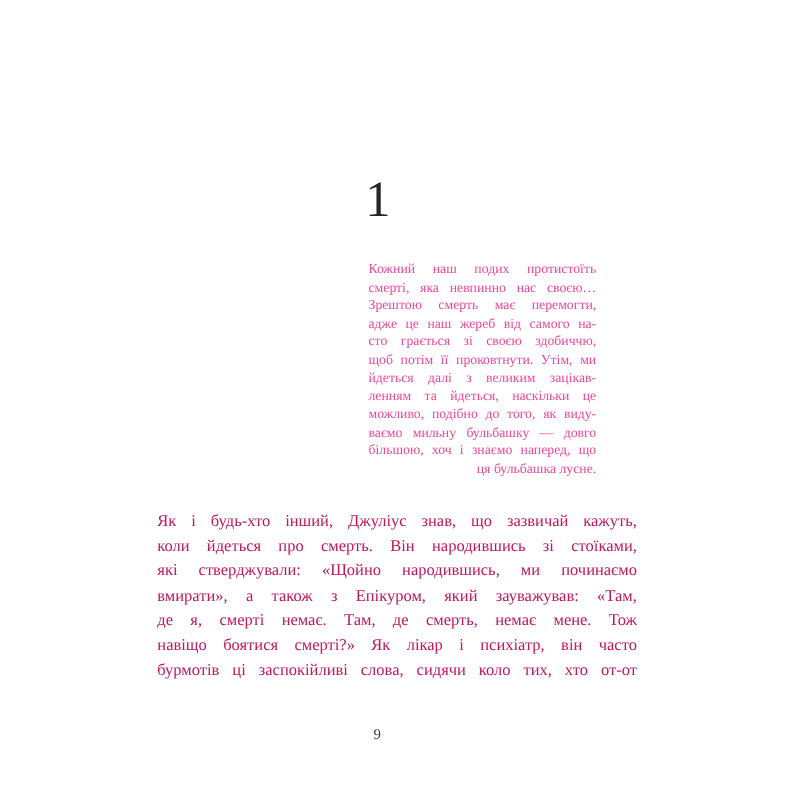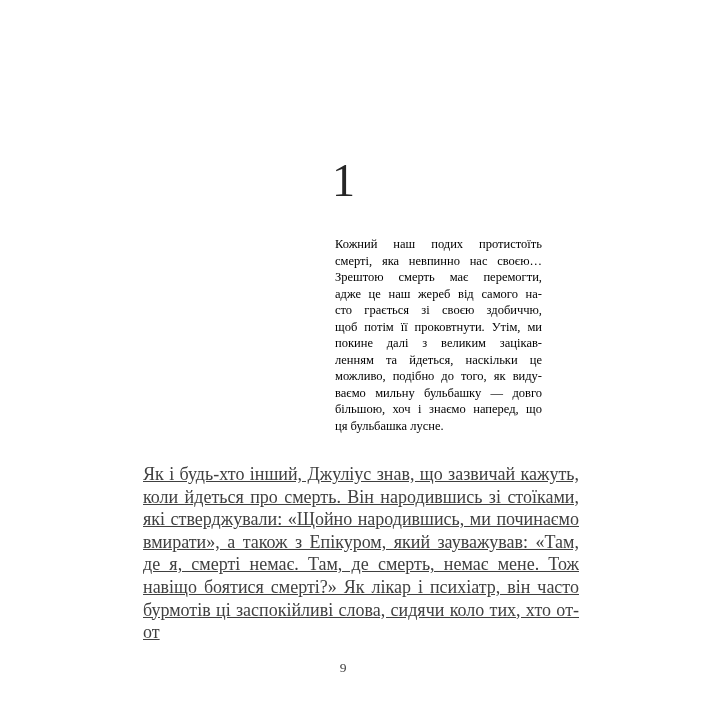--- a/index.html
+++ b/index.html
@@ -28,33 +28,32 @@
     font-weight: 400;
     color: #262626;
   }
   .epigraph {
     position: absolute;
     left: 335px;
     top: 236px;
     width: 207px;
     font-size: 12.5px;
     line-height: 16.55px;
-    color: #000000;
+    color: #ec4899;
   }
   .body-text {
     position: absolute;
     left: 143px;
     top: 463px;
     width: 436px;
-    font-size: 18px;
+    font-size: 15px;
     line-height: 22.6px;
-    color: #404040;
-    text-decoration: underline;
+    color: #be185d;
   }
-  .line { text-align: left; }
+  .line { text-align: right; }
   .line.just {
     text-align: justify;
     text-align-last: justify;
   }
   .page-number {
     position: absolute;
     left: 143px;
     top: 660px;
     width: 400px;
     text-align: center;
@@ -69,21 +68,21 @@
 
   <div class="chapter-number">1</div>
 
   <div class="epigraph">
       <div class="line just">Кожний наш подих протистоїть</div>
       <div class="line just">смерті, яка невпинно нас своєю…</div>
       <div class="line just">Зрештою смерть має перемогти,</div>
       <div class="line just">адже це наш жереб від самого на-</div>
       <div class="line just">сто грається зі своєю здобиччю,</div>
       <div class="line just">щоб потім її проковтнути. Утім, ми</div>
-      <div class="line just">покине далі з великим зацікав-</div>
+      <div class="line just">йдеться далі з великим зацікав-</div>
       <div class="line just">ленням та йдеться, наскільки це</div>
       <div class="line just">можливо, подібно до того, як виду-</div>
       <div class="line just">ваємо мильну бульбашку — довго</div>
       <div class="line just">більшою, хоч і знаємо наперед, що</div>
       <div class="line">ця бульбашка лусне.</div>
     </div>
 
   <div class="body-text">
       <div class="line just">Як і будь-хто інший, Джуліус знав, що зазвичай кажуть,</div>
       <div class="line just">коли йдеться про смерть. Він народившись зі стоїками,</div>

